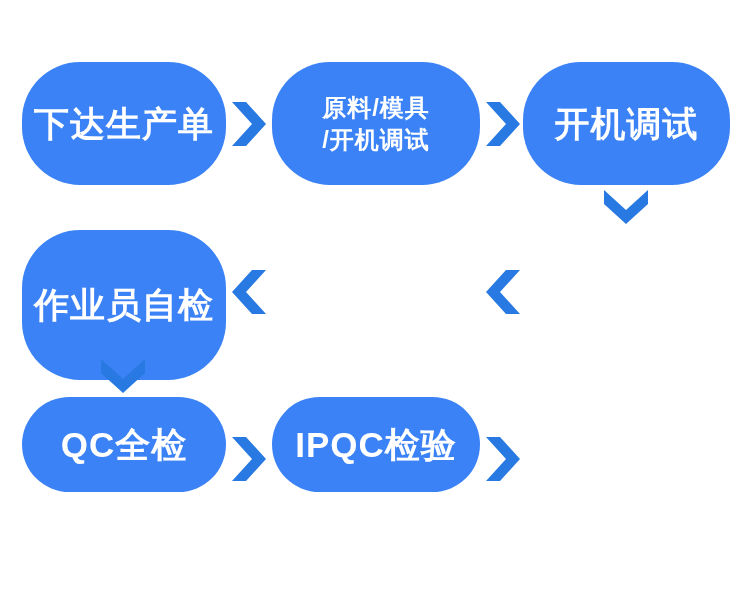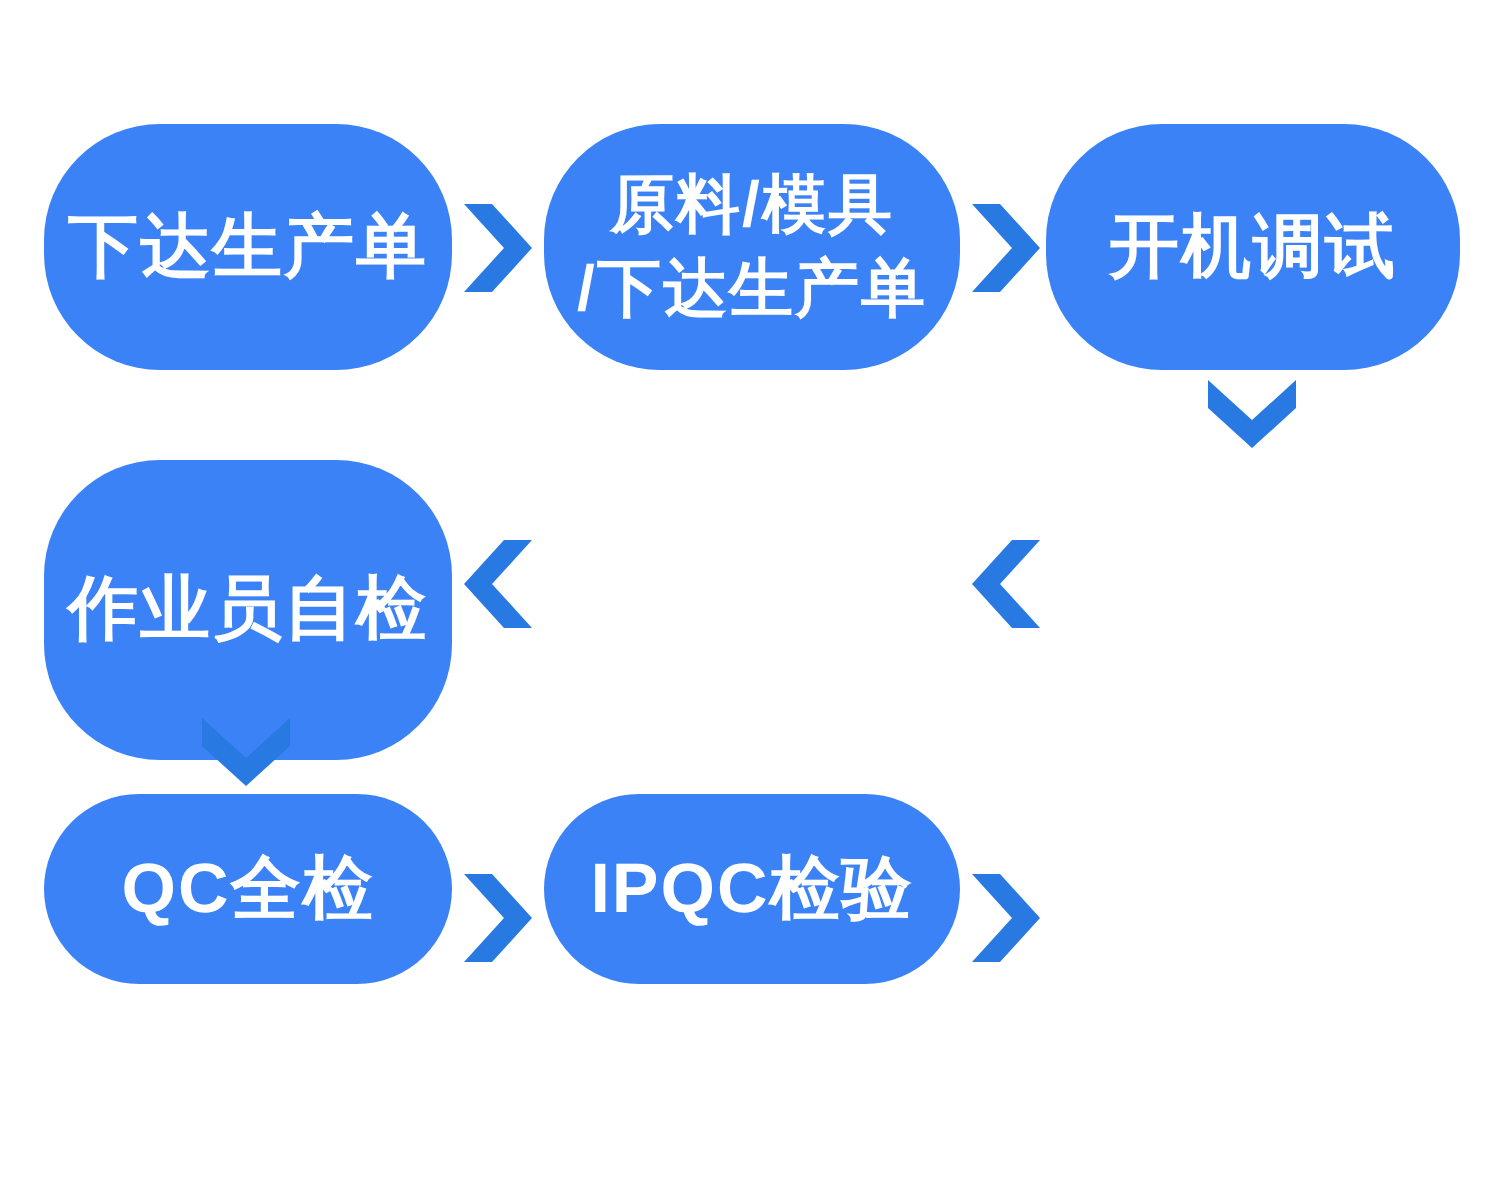--- a/index.html
+++ b/index.html
@@ -35,21 +35,21 @@
 
   
   .c0 { left: 22px;  width: 204px; }
   .c1 { left: 272px; width: 208px; }
   .c2 { left: 523px; width: 207px; justify-content: center; }
   
   .r0 { top: 62px;  height: 123px; }
   .r1 { top: 230px; height: 150px; }
   .r2 { top: 397px; height: 95px; }
 
-  .two-line { font-size: 32px; }
+  .two-line { font-size: 24px; }
 
   .arrow {
     position: absolute;
     display: block;
   }
   .arrow polygon { fill: #2979e2; }
   .h-arrow { width: 34px; height: 44px; }
   .v-arrow { width: 44px; height: 34px; }
 
   .ar1 { left: 232px; top: 102px; }
@@ -64,21 +64,21 @@
 </head>
 <body>
 
 <div class="canvas">
 
   <div class="node c0 r0">
     <span>下达生产单</span>
   </div>
   <div class="node c1 r0 two-line">
     <span>原料/模具</span>
-    <span>/下达生产单</span>
+    <span>/开机调试</span>
   </div>
   <div class="node c2 r0">
     <span>开机调试</span>
   </div>
 
   <div class="node c0 r1">
     <span>作业员自检</span>
   </div>
 
   <div class="node c0 r2">

